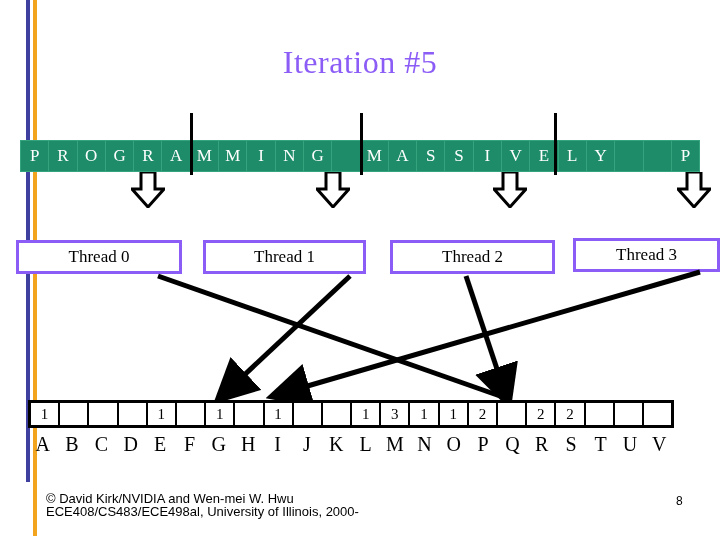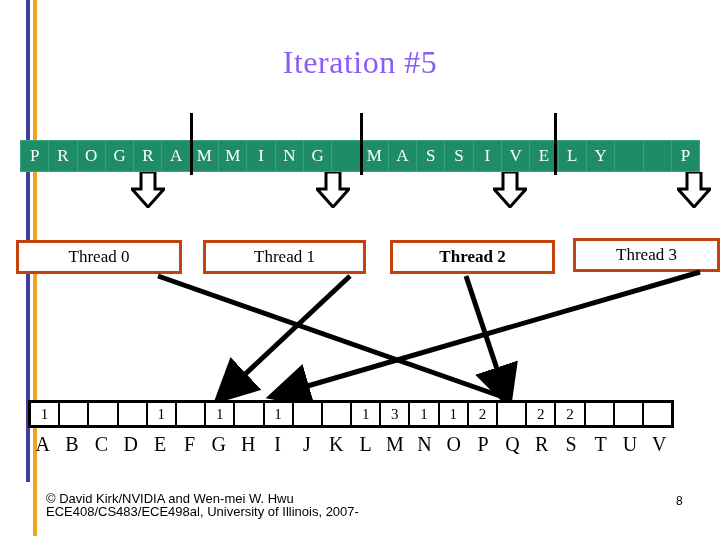--- a/index.html
+++ b/index.html
@@ -76,21 +76,21 @@
   .down-arrow {
     position: absolute;
     top: 172px;
     width: 34px;
     height: 36px;
   }
 
   
   .thread-box {
     position: absolute;
-    border: 3px solid #c2410c;
+    border: 3px solid #8b5cf6;
     background: #ffffff;
     box-sizing: border-box;
     height: 34px;
     display: flex;
     align-items: center;
     justify-content: center;
     font-size: 17px;
     color: #000000;
     font-family: "Liberation Serif", "DejaVu Serif", serif;
   }
@@ -221,21 +221,21 @@
 <svg class="down-arrow" style="left:677px;" viewBox="0 0 34 36">
   <polygon points="10,0 24,0 24,17 33,17 17,35 1,17 10,17" fill="#ffffff" stroke="#000000" stroke-width="3"></polygon>
 </svg>
 
 <div class="thread-box" style="left:16px;  top:240px; width:166px;">
   <span>Thread 0</span>
 </div>
 <div class="thread-box" style="left:203px; top:240px; width:163px;">
   <span>Thread 1</span>
 </div>
-<div class="thread-box" style="left:390px; top:240px; width:165px;font-weight:bold;">
+<div class="thread-box" style="left:390px; top:240px; width:165px;">
   <span>Thread 2</span>
 </div>
 <div class="thread-box" style="left:573px; top:238px; width:147px;">
   <span>Thread 3</span>
 </div>
 
 <svg id="map-lines" viewBox="0 0 720 540">
   <defs>
     <marker id="ah" markerWidth="9" markerHeight="9" refX="6" refY="4.5" orient="auto" markerUnits="strokeWidth">
       <path d="M0,0 L9,4.5 L0,9 z" fill="#000000"></path>
@@ -296,15 +296,15 @@
   <div class="key-cell">Q</div>
   <div class="key-cell">R</div>
   <div class="key-cell">S</div>
   <div class="key-cell">T</div>
   <div class="key-cell">U</div>
   <div class="key-cell">V</div>
 </div>
 
 <div id="footer-credit">
   <div>© David Kirk/NVIDIA and Wen-mei W. Hwu</div>
-  <div>ECE408/CS483/ECE498al, University of Illinois, 2007-</div>
+  <div>ECE408/CS483/ECE498al, University of Illinois, 2000-</div>
 </div>
 <div id="page-number">8</div>
 
 </body></html>

